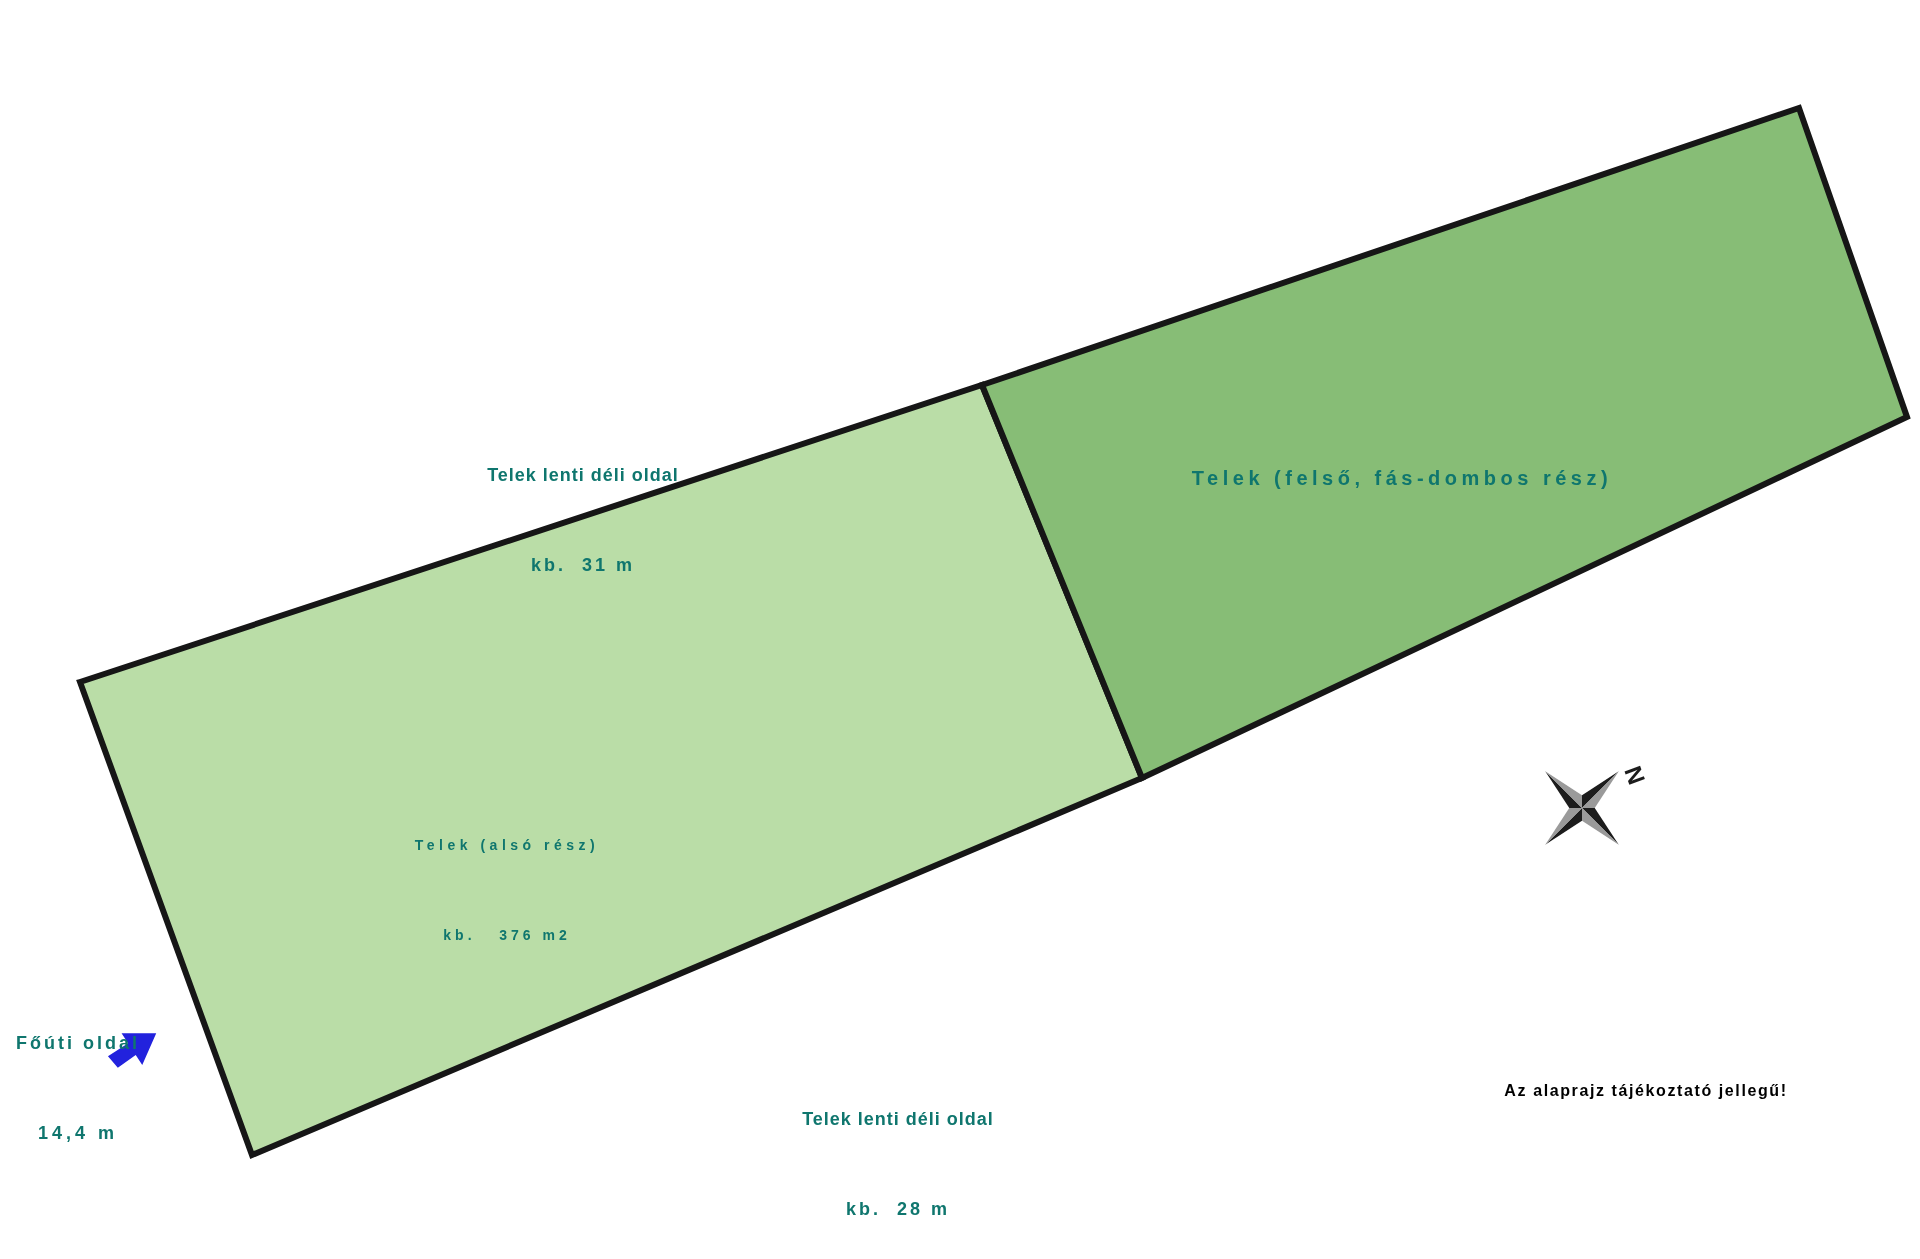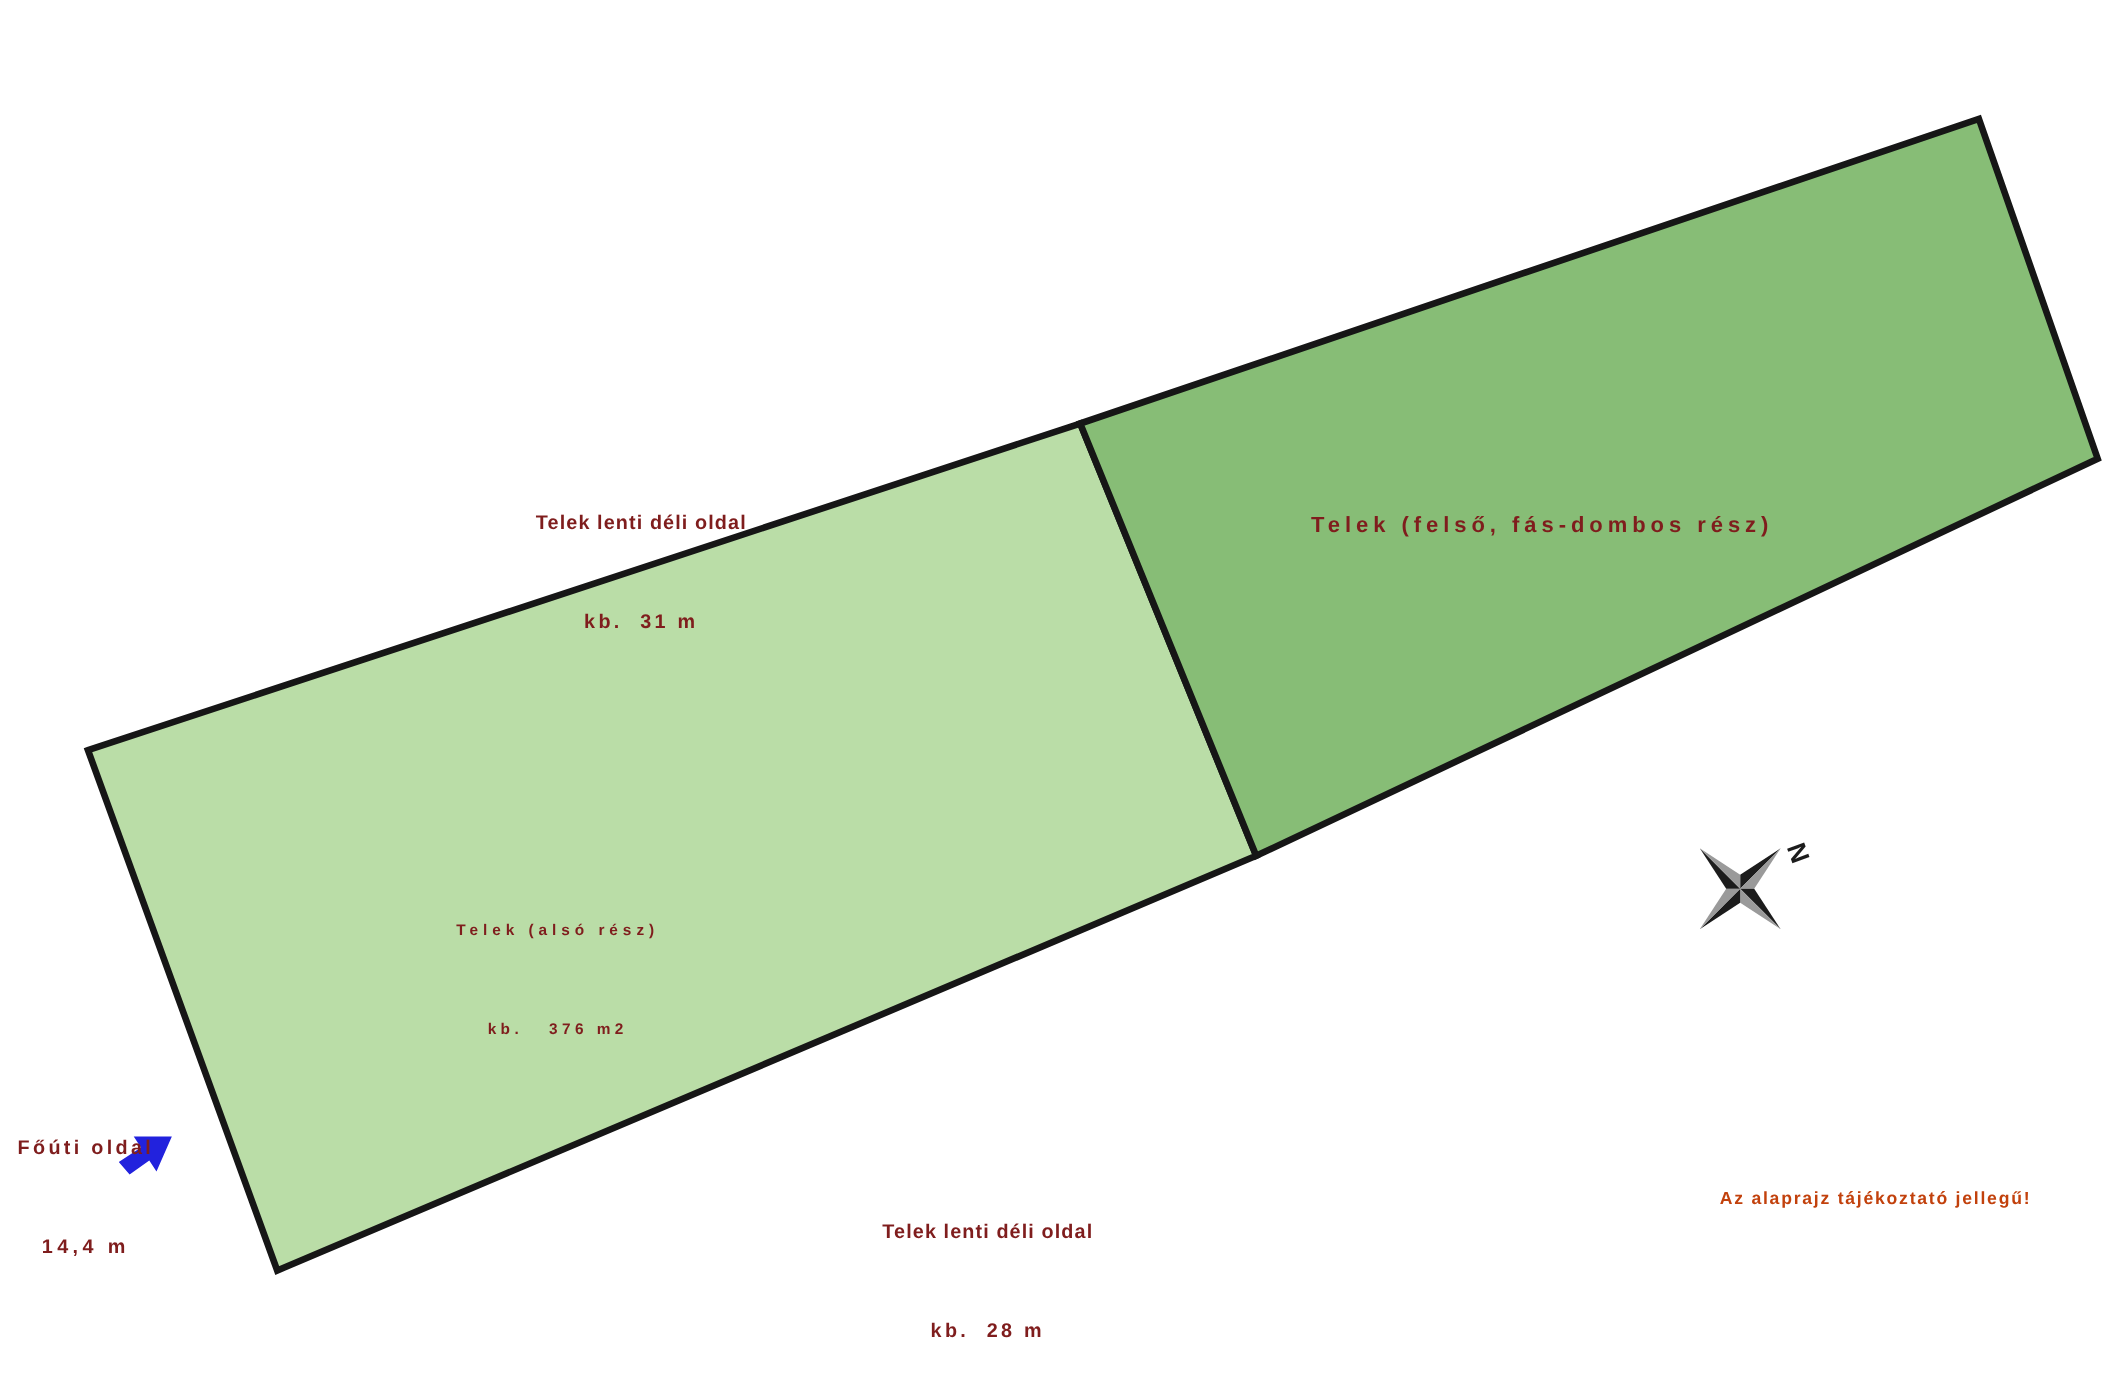--- a/index.html
+++ b/index.html
@@ -17,42 +17,42 @@
   .layer {
     position: absolute;
     left: 0;
     top: 0;
   }
   .label {
     position: absolute;
     transform: translateX(-50%);
     text-align: center;
     font-weight: bold;
-    color: #7f1d1d;
+    color: #0f766e;
     line-height: 30px;
     white-space: pre;
   }
   .label .l1, .label .l2 { display: block; }
   
   .lbl-top { left: 583px; top: 400px; font-size: 18px; letter-spacing: 1px; }
   .lbl-top .l2 { letter-spacing: 3px; }
   
   .lbl-upper { left: 1402px; top: 403px; font-size: 20px; letter-spacing: 4.5px; }
   .lbl-upper .l2 { letter-spacing: 4px; }
   
   .lbl-lower { left: 507px; top: 770px; font-size: 14px; letter-spacing: 4.5px; }
   .lbl-lower .l2 { letter-spacing: 4px; }
   
   .lbl-road { left: 78px; top: 968px; font-size: 18px; letter-spacing: 3px; }
   .lbl-road .l2 { letter-spacing: 4px; }
   
   .lbl-bottom { left: 898px; top: 1044px; font-size: 18px; letter-spacing: 1px; }
   .lbl-bottom .l2 { letter-spacing: 3px; }
   
-  .lbl-note { left: 1705px; top: 1016px; font-size: 16px; letter-spacing: 1.6px; color: #c2410c; }
+  .lbl-note { left: 1646px; top: 1016px; font-size: 16px; letter-spacing: 1.6px; color: #000000; }
   .compass-n {
     font-family: "Liberation Sans", sans-serif;
     font-weight: bold;
     font-size: 24px;
   }
 </style>
 </head>
 <body>
 
 <svg class="layer" width="1920" height="1259" viewBox="0 0 1920 1259">

